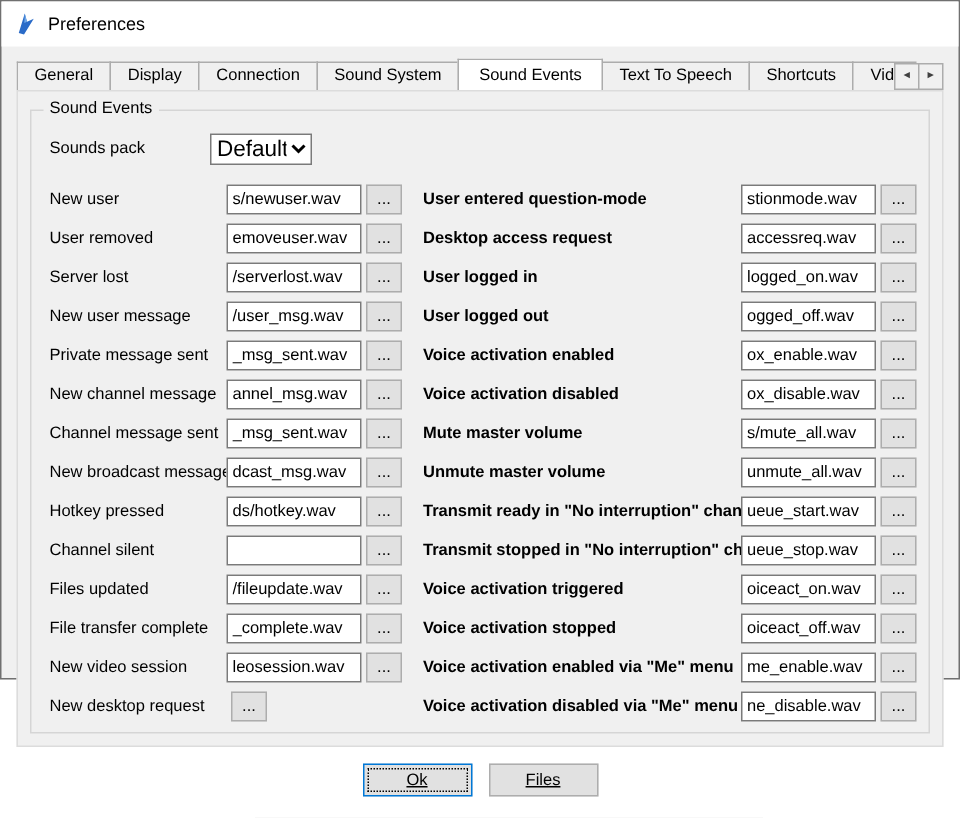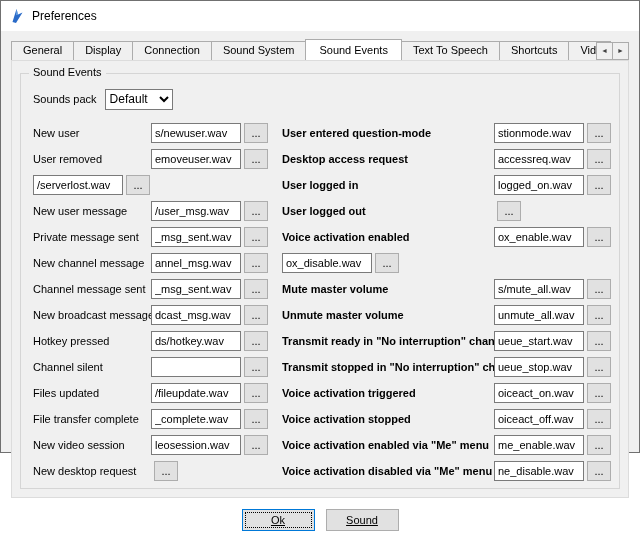--- a/index.html
+++ b/index.html
@@ -76,25 +76,25 @@
     border: 1px solid #d5d5d5;
     height: 100%;
     padding: 12px 8px 4px 12px;
   }
   .groupbox-title {
     position: absolute; top: -8px; left: 8px;
     background: #f0f0f0;
     padding: 0 4px;
   }
   .sp-row { display: flex; align-items: center; margin: 2px 0 10px 0; height: 22px; }
-  .sp-label { margin-right: 8px; }
+  .sp-label { }
   .sp-select {
     width: 68px; height: 21px;
-    font-family: "Liberation Sans", sans-serif; font-size: 12px;
-    border: 1px solid #7a7a7a; background: #fff;
+    font-family: "Liberation Sans", sans-serif; font-size: 15px;
+    border: 1px solid #7a7a7a; background: #fff; margin-left: 43px;
   }
 
   .columns { display: flex; gap: 10px; }
   .se-column.left  { width: 240px; }
   .se-column.right { width: 330px; }
   .se-row { display: flex; align-items: center; height: 26px; }
   .se-column.left  .row-label { width: 118px; }
   .se-column.right .row-label { width: 212px; font-weight: bold; }
   .row-label {
     flex: none; white-space: nowrap; overflow: hidden;
@@ -201,20 +201,21 @@
     <span class="row-label">New user</span>
     <input class="se-input" type="text" value="s/newuser.wav" style="">
     <button class="browse-btn">...</button>
   </div>
             <div class="se-row">
     <span class="row-label">User removed</span>
     <input class="se-input" type="text" value="emoveuser.wav" style="">
     <button class="browse-btn">...</button>
   </div>
             <div class="se-row">
+    <span class="row-label">Server lost</span>
     <input class="se-input" type="text" value="/serverlost.wav" style="">
     <button class="browse-btn">...</button>
   </div>
             <div class="se-row">
     <span class="row-label">New user message</span>
     <input class="se-input" type="text" value="/user_msg.wav" style="">
     <button class="browse-btn">...</button>
   </div>
             <div class="se-row">
     <span class="row-label">Private message sent</span>
@@ -277,28 +278,30 @@
     <input class="se-input" type="text" value="accessreq.wav" style="">
     <button class="browse-btn">...</button>
   </div>
             <div class="se-row">
     <span class="row-label">User logged in</span>
     <input class="se-input" type="text" value="logged_on.wav" style="">
     <button class="browse-btn">...</button>
   </div>
             <div class="se-row">
     <span class="row-label">User logged out</span>
+    <input class="se-input" type="text" value="ogged_off.wav" style="">
     <button class="browse-btn">...</button>
   </div>
             <div class="se-row">
     <span class="row-label">Voice activation enabled</span>
     <input class="se-input" type="text" value="ox_enable.wav" style="">
     <button class="browse-btn">...</button>
   </div>
             <div class="se-row">
+    <span class="row-label">Voice activation disabled</span>
     <input class="se-input" type="text" value="ox_disable.wav" style="">
     <button class="browse-btn">...</button>
   </div>
             <div class="se-row">
     <span class="row-label">Mute master volume</span>
     <input class="se-input" type="text" value="s/mute_all.wav" style="">
     <button class="browse-btn">...</button>
   </div>
             <div class="se-row">
     <span class="row-label">Unmute master volume</span>
@@ -335,16 +338,16 @@
     <input class="se-input" type="text" value="ne_disable.wav" style="">
     <button class="browse-btn">...</button>
   </div>
           </div>
       </div>
     </div>
   </div>
 
   <div class="footer">
     <button class="btn default">Ok</button>
-    <button class="btn">Sound</button>
+    <button class="btn">Files</button>
   </div>
 
 </div>
 
 </body></html>

